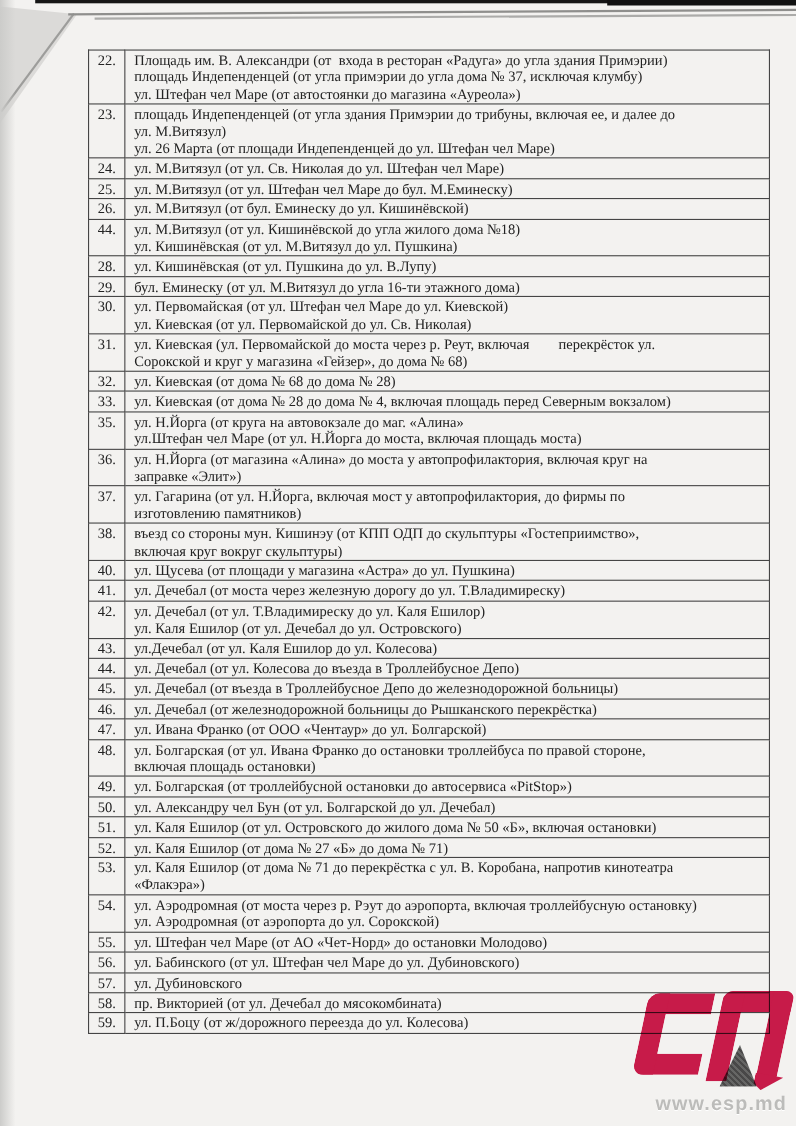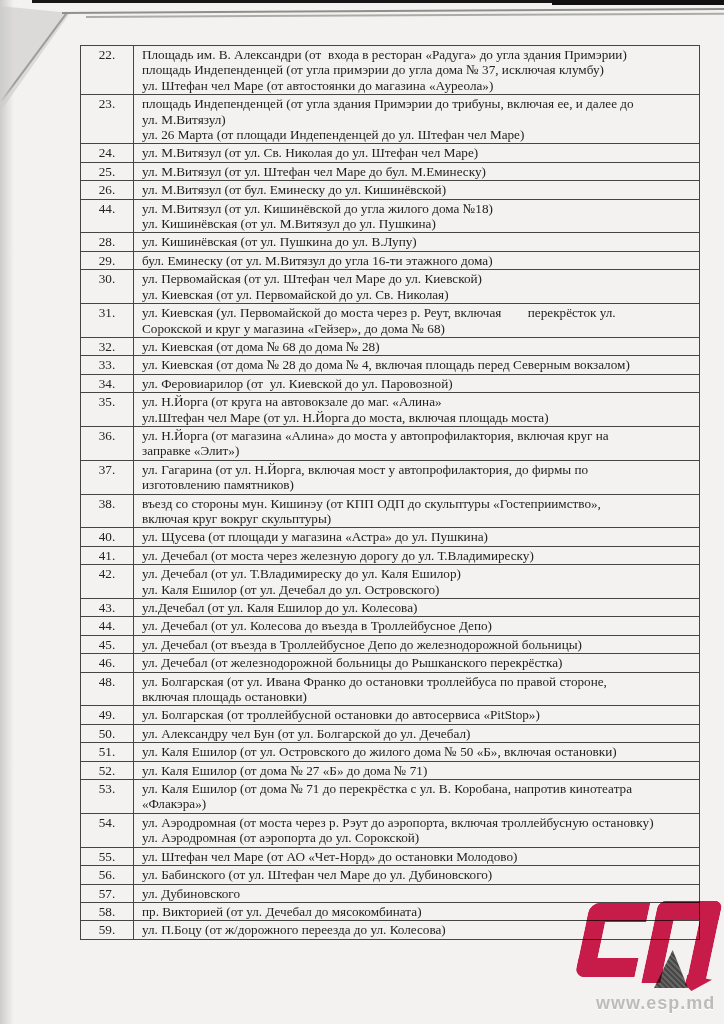--- a/index.html
+++ b/index.html
@@ -56,21 +56,21 @@
     line-height: 15.4px;
     color: #232323;
   }
   .street-table td {
     border: 1px solid #454545;
     vertical-align: top;
   }
   .street-table td.num {
     width: 26px;
     text-align: center;
-    padding: 1px 13px;
+    padding: 1px 3px;
   }
   .street-table td.txt {
     padding: 1px 16px 1px 8px;
     white-space: pre-wrap;
   }
 
   
   .sp-logo {
     position: absolute; left: 582px; top: 901px; width: 134px; height: 82px;
     transform: skewX(-12deg);
@@ -188,24 +188,20 @@
   <tr>
     <td class="num">32.</td>
     <td class="txt">ул. Киевская (от дома № 68 до дома № 28)</td>
   </tr>
 
   <tr>
     <td class="num">33.</td>
     <td class="txt">ул. Киевская (от дома № 28 до дома № 4, включая площадь перед Северным вокзалом)</td>
   </tr>
 
-  <tr>
-    <td class="num">34.</td>
-    <td class="txt">ул. Феровиарилор (от  ул. Киевской до ул. Паровозной)</td>
-  </tr>
 
   <tr>
     <td class="num">35.</td>
     <td class="txt">ул. Н.Йорга (от круга на автовокзале до маг. «Алина»
 ул.Штефан чел Маре (от ул. Н.Йорга до моста, включая площадь моста)</td>
   </tr>
 
   <tr>
     <td class="num">36.</td>
     <td class="txt">ул. Н.Йорга (от магазина «Алина» до моста у автопрофилактория, включая круг на
@@ -254,20 +250,24 @@
   <tr>
     <td class="num">45.</td>
     <td class="txt">ул. Дечебал (от въезда в Троллейбусное Депо до железнодорожной больницы)</td>
   </tr>
 
   <tr>
     <td class="num">46.</td>
     <td class="txt">ул. Дечебал (от железнодорожной больницы до Рышканского перекрёстка)</td>
   </tr>
 
+  <tr>
+    <td class="num">47.</td>
+    <td class="txt">ул. Ивана Франко (от ООО «Чентаур» до ул. Болгарской)</td>
+  </tr>
 
   <tr>
     <td class="num">48.</td>
     <td class="txt">ул. Болгарская (от ул. Ивана Франко до остановки троллейбуса по правой стороне,
 включая площадь остановки)</td>
   </tr>
 
   <tr>
     <td class="num">49.</td>
     <td class="txt">ул. Болгарская (от троллейбусной остановки до автосервиса «PitStop»)</td>

